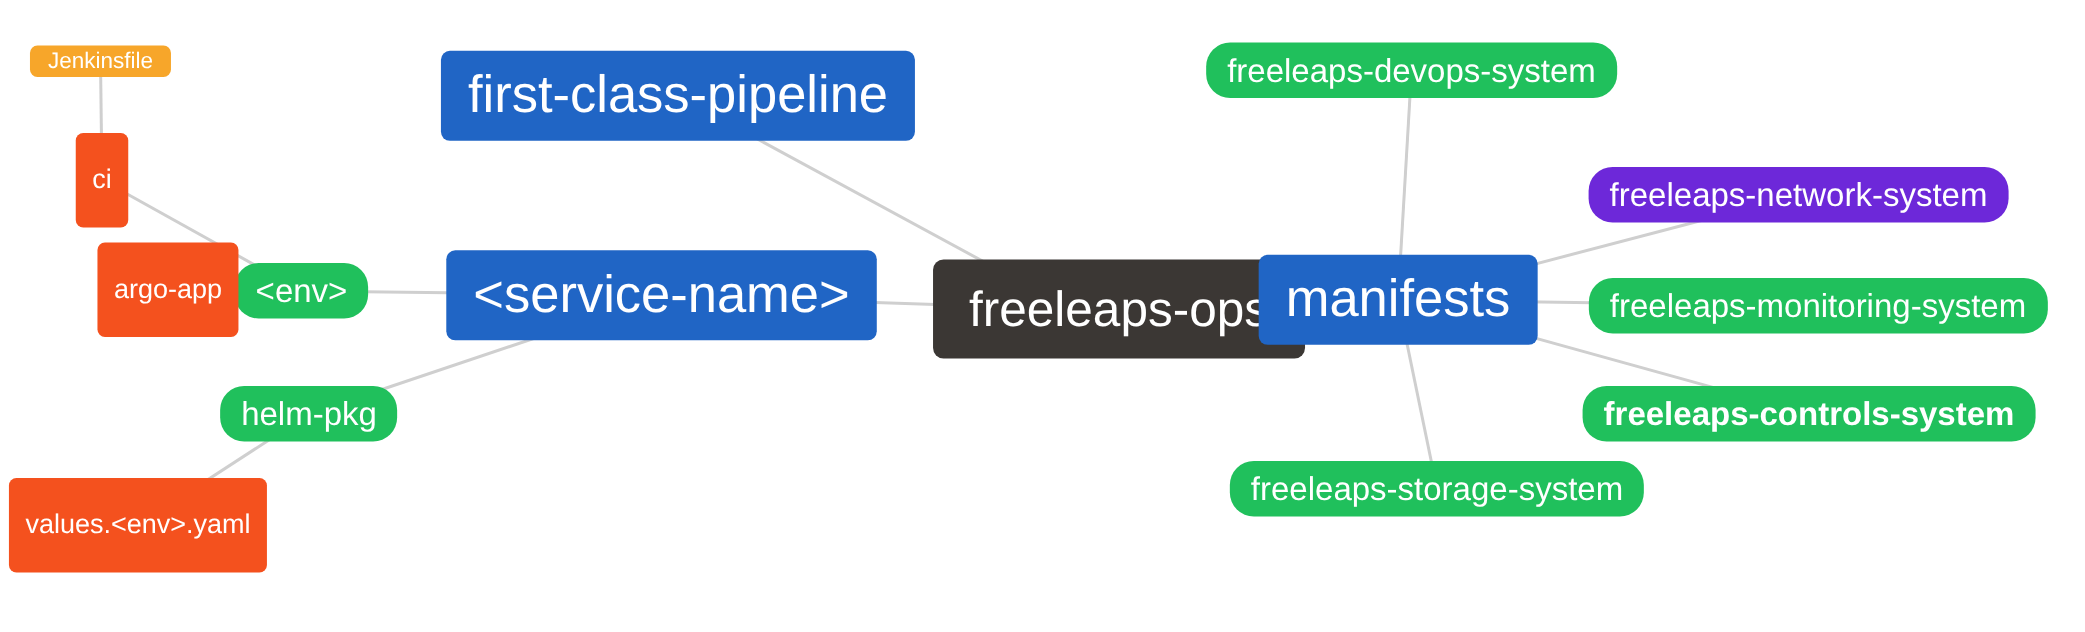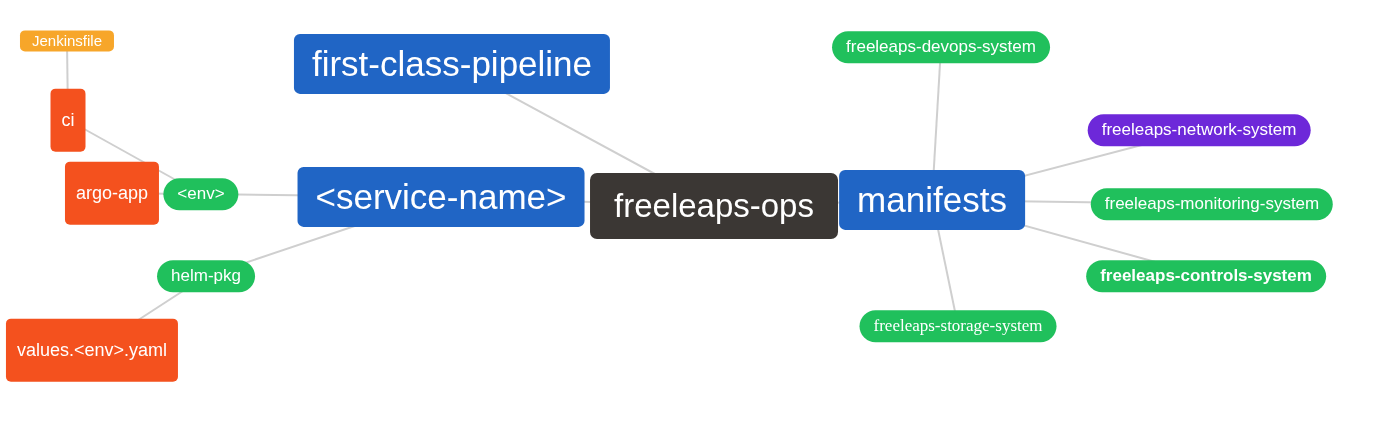--- a/index.html
+++ b/index.html
@@ -25,23 +25,23 @@
     position: absolute;
     transform: translate(-50%, -50%);
     color: #ffffff;
     white-space: nowrap;
     text-align: center;
     border-radius: 6px;
     z-index: 1;
     cursor: pointer;
     line-height: 1.15;
   }
-  .depth0 { font-size: 33px; padding: 14px 24px; border-radius: 7px; }
+  .depth0 { font-size: 33px; padding: 14px 24px; border-radius: 7px; margin-left: 32px; }
   .depth1 { font-size: 35px; padding: 10px 18px; }
-  .depth2 { font-size: 17px; padding: 6px 14px; border-radius: 16px; }
+  .depth2 { font-size: 22px; padding: 6px 14px; border-radius: 16px; }
   .depth3 { font-size: 18px; padding: 21px 11px; border-radius: 5px; }
   .depth4 { font-size: 15px; padding: 2px 12px; border-radius: 5px; }
 </style>
 </head>
 <body>
 
 <div id="mindmap" style="background: rgb(255, 255, 255);">
     <svg id="edge-layer" width="1390" height="421">
       <line x1="67" y1="41" x2="68" y2="120" stroke="#cfcfcf" stroke-width="2"></line>
       <line x1="68" y1="120" x2="201" y2="194" stroke="#cfcfcf" stroke-width="2"></line>
@@ -61,18 +61,18 @@
     <div class="node depth0" style="left: 714px; top: 206px; background: rgb(59, 55, 52); color: rgb(255, 255, 255);"><span>freeleaps-ops</span></div>
     <div class="node depth1" style="left: 452px; top: 64px; background: rgb(32, 101, 197); color: rgb(255, 255, 255);"><span>first-class-pipeline</span></div>
     <div class="node depth1" style="left: 441px; top: 197px; background: rgb(32, 101, 197); color: rgb(255, 255, 255);"><span>&lt;service-name&gt;</span></div>
     <div class="node depth1" style="left: 932px; top: 200px; background: rgb(32, 101, 197); color: rgb(255, 255, 255);"><span>manifests</span></div>
     <div class="node depth2" style="left: 201px; top: 194px; background: rgb(32, 192, 92); color: rgb(255, 255, 255);"><span>&lt;env&gt;</span></div>
     <div class="node depth2" style="left: 206px; top: 276px; background: rgb(32, 192, 92); color: rgb(255, 255, 255);"><span>helm-pkg</span></div>
     <div class="node depth2" style="left: 941px; top: 47px; background: rgb(32, 192, 92); color: rgb(255, 255, 255);"><span>freeleaps-devops-system</span></div>
     <div class="node depth2" style="left: 1199px; top: 130px; background: #6d28d9; color: rgb(255, 255, 255);"><span>freeleaps-network-system</span></div>
     <div class="node depth2" style="left: 1212px; top: 204px; background: rgb(32, 192, 92); color: rgb(255, 255, 255);"><span>freeleaps-monitoring-system</span></div>
     <div class="node depth2" style="left: 1206px; top: 276px; background: rgb(32, 192, 92); color: rgb(255, 255, 255); font-weight: bold;"><span>freeleaps-controls-system</span></div>
-    <div class="node depth2" style="left: 958px; top: 326px; background: rgb(32, 192, 92); color: rgb(255, 255, 255); font-family: Liberation Serif, serif;"><span>freeleaps-storage-system</span></div>
+    <div class="node depth2" style="left: 958px; top: 326px; background: rgb(32, 192, 92); color: rgb(255, 255, 255);"><span>freeleaps-storage-system</span></div>
     <div class="node depth3" style="left: 68px; top: 120px; background: rgb(244, 81, 30); color: rgb(255, 255, 255);"><span>ci</span></div>
     <div class="node depth3" style="left: 76px; top: 193px; background: rgb(244, 81, 30); color: rgb(255, 255, 255); margin-left: 36px;"><span>argo-app</span></div>
     <div class="node depth3" style="left: 92px; top: 350px; background: rgb(244, 81, 30); color: rgb(255, 255, 255);"><span>values.&lt;env&gt;.yaml</span></div>
     <div class="node depth4" style="left: 67px; top: 41px; background: rgb(247, 166, 42); color: rgb(255, 255, 255);"><span>Jenkinsfile</span></div>
   </div>
 
 </body></html>

